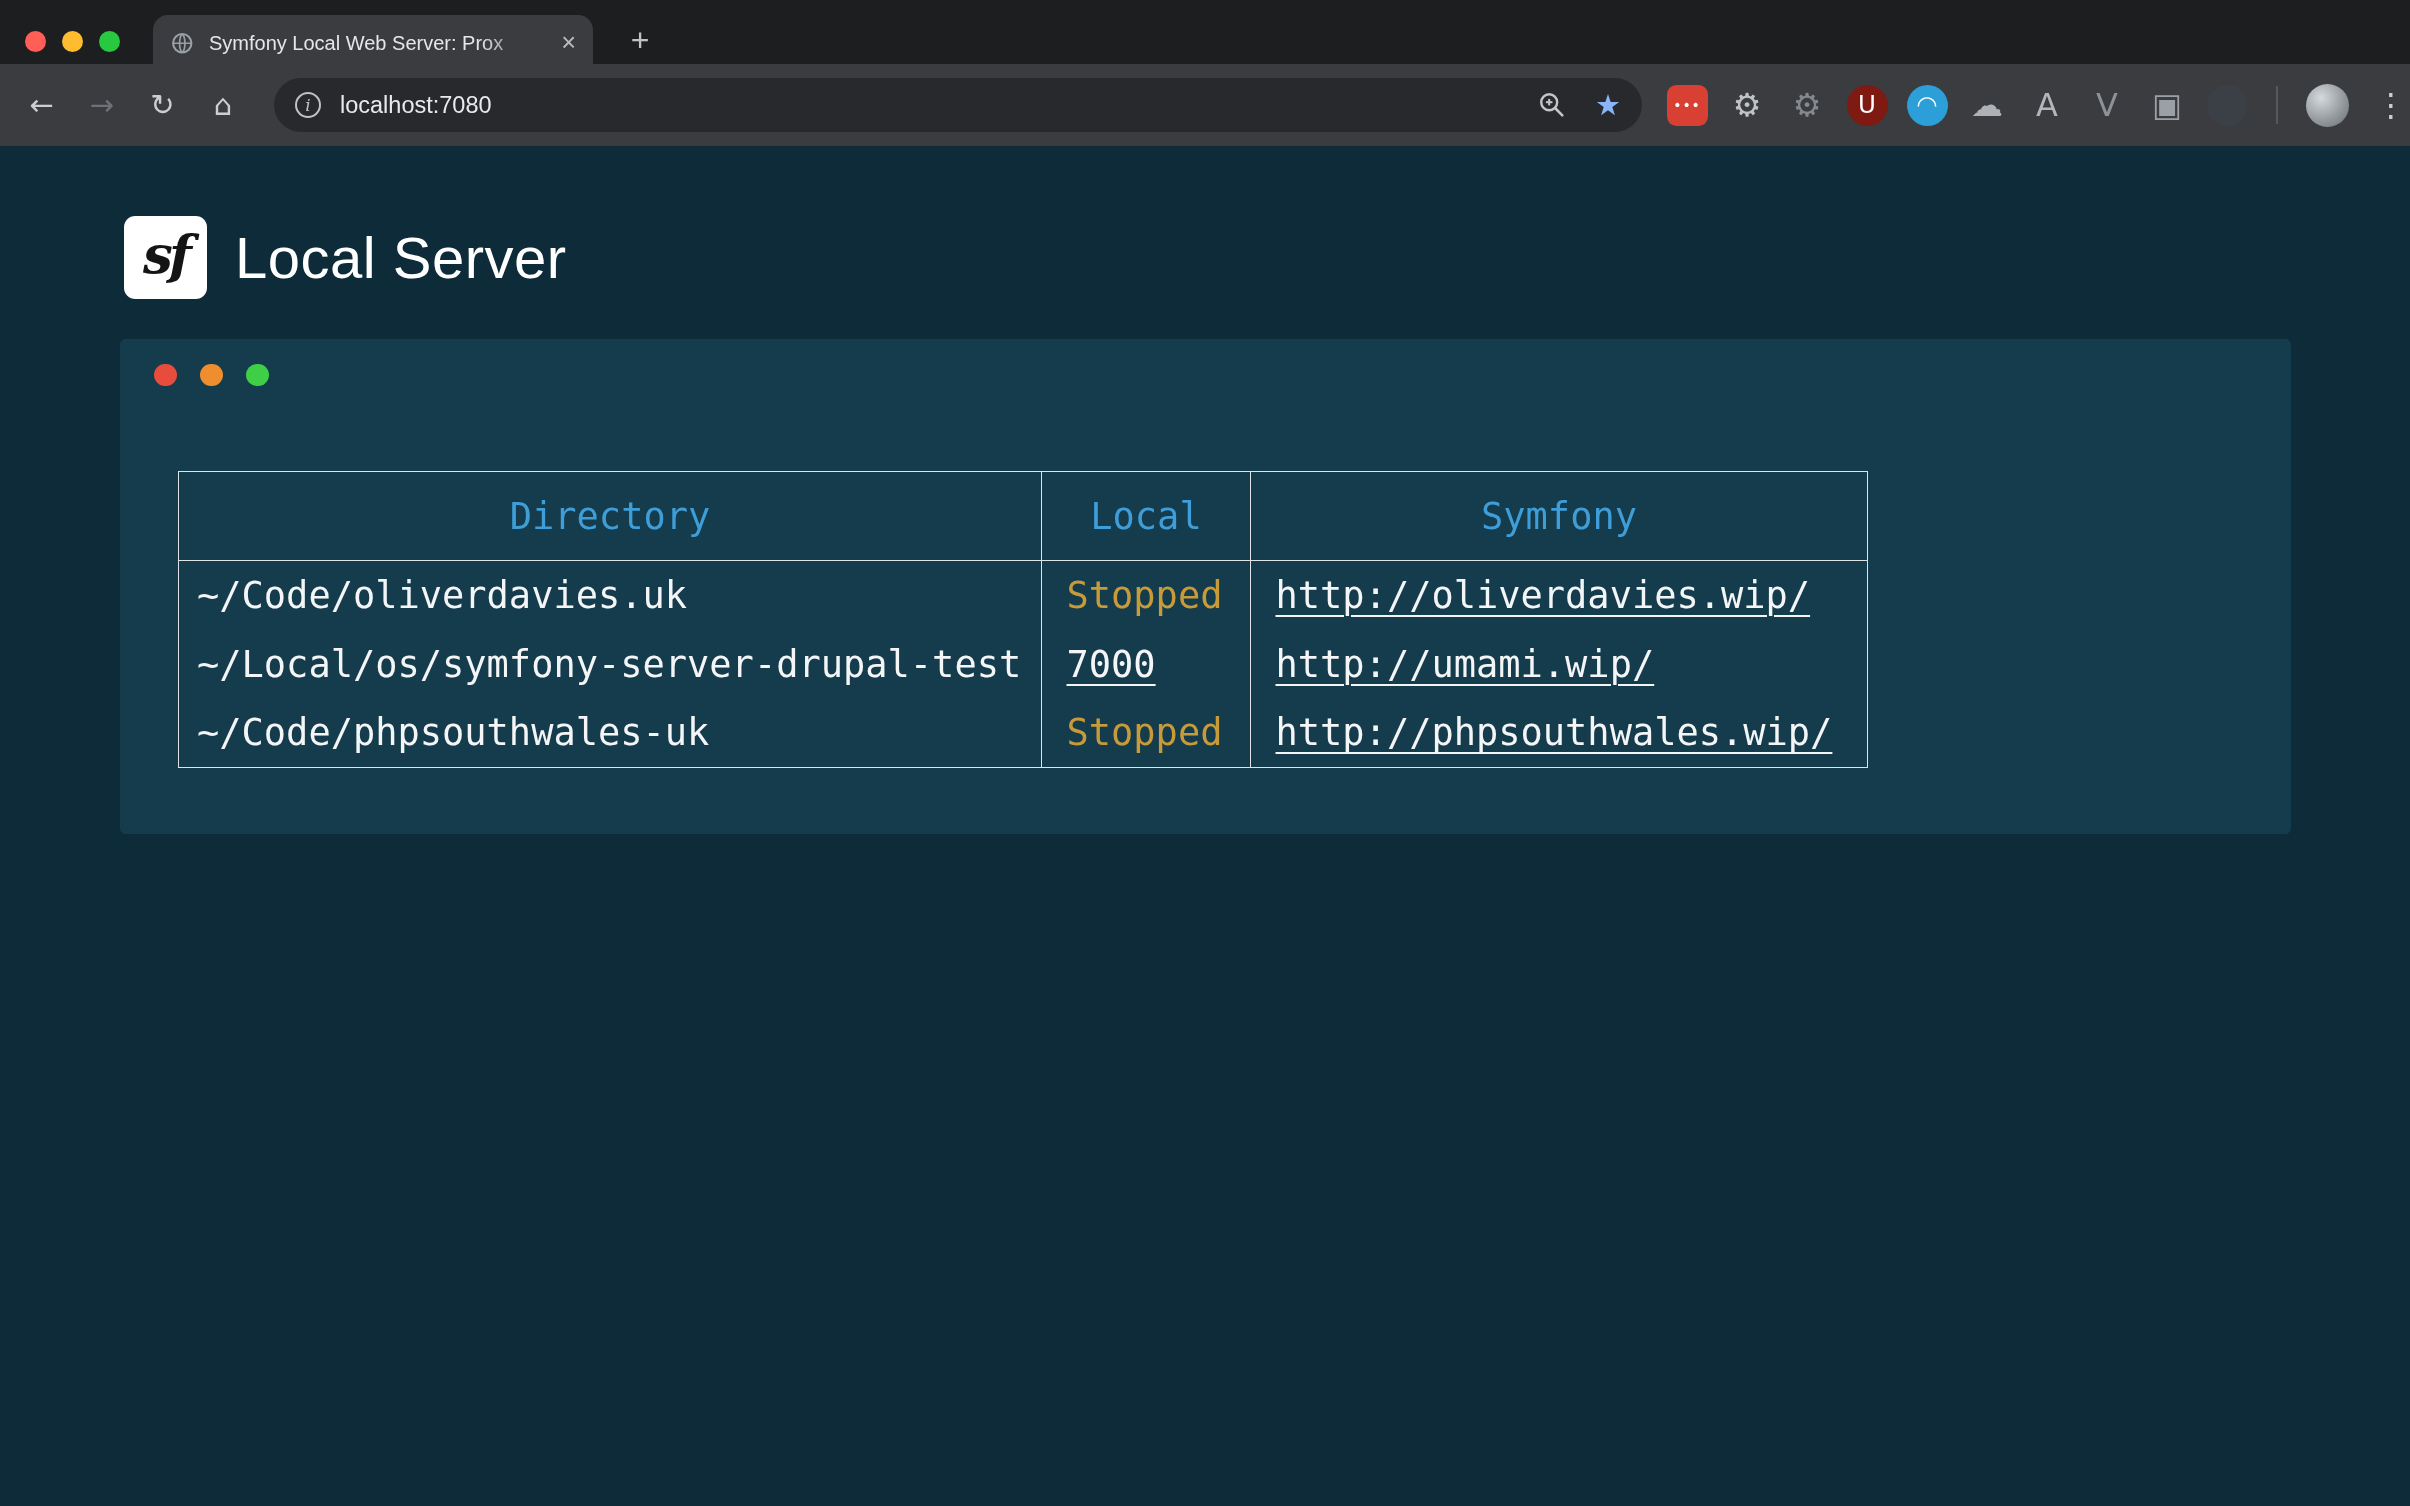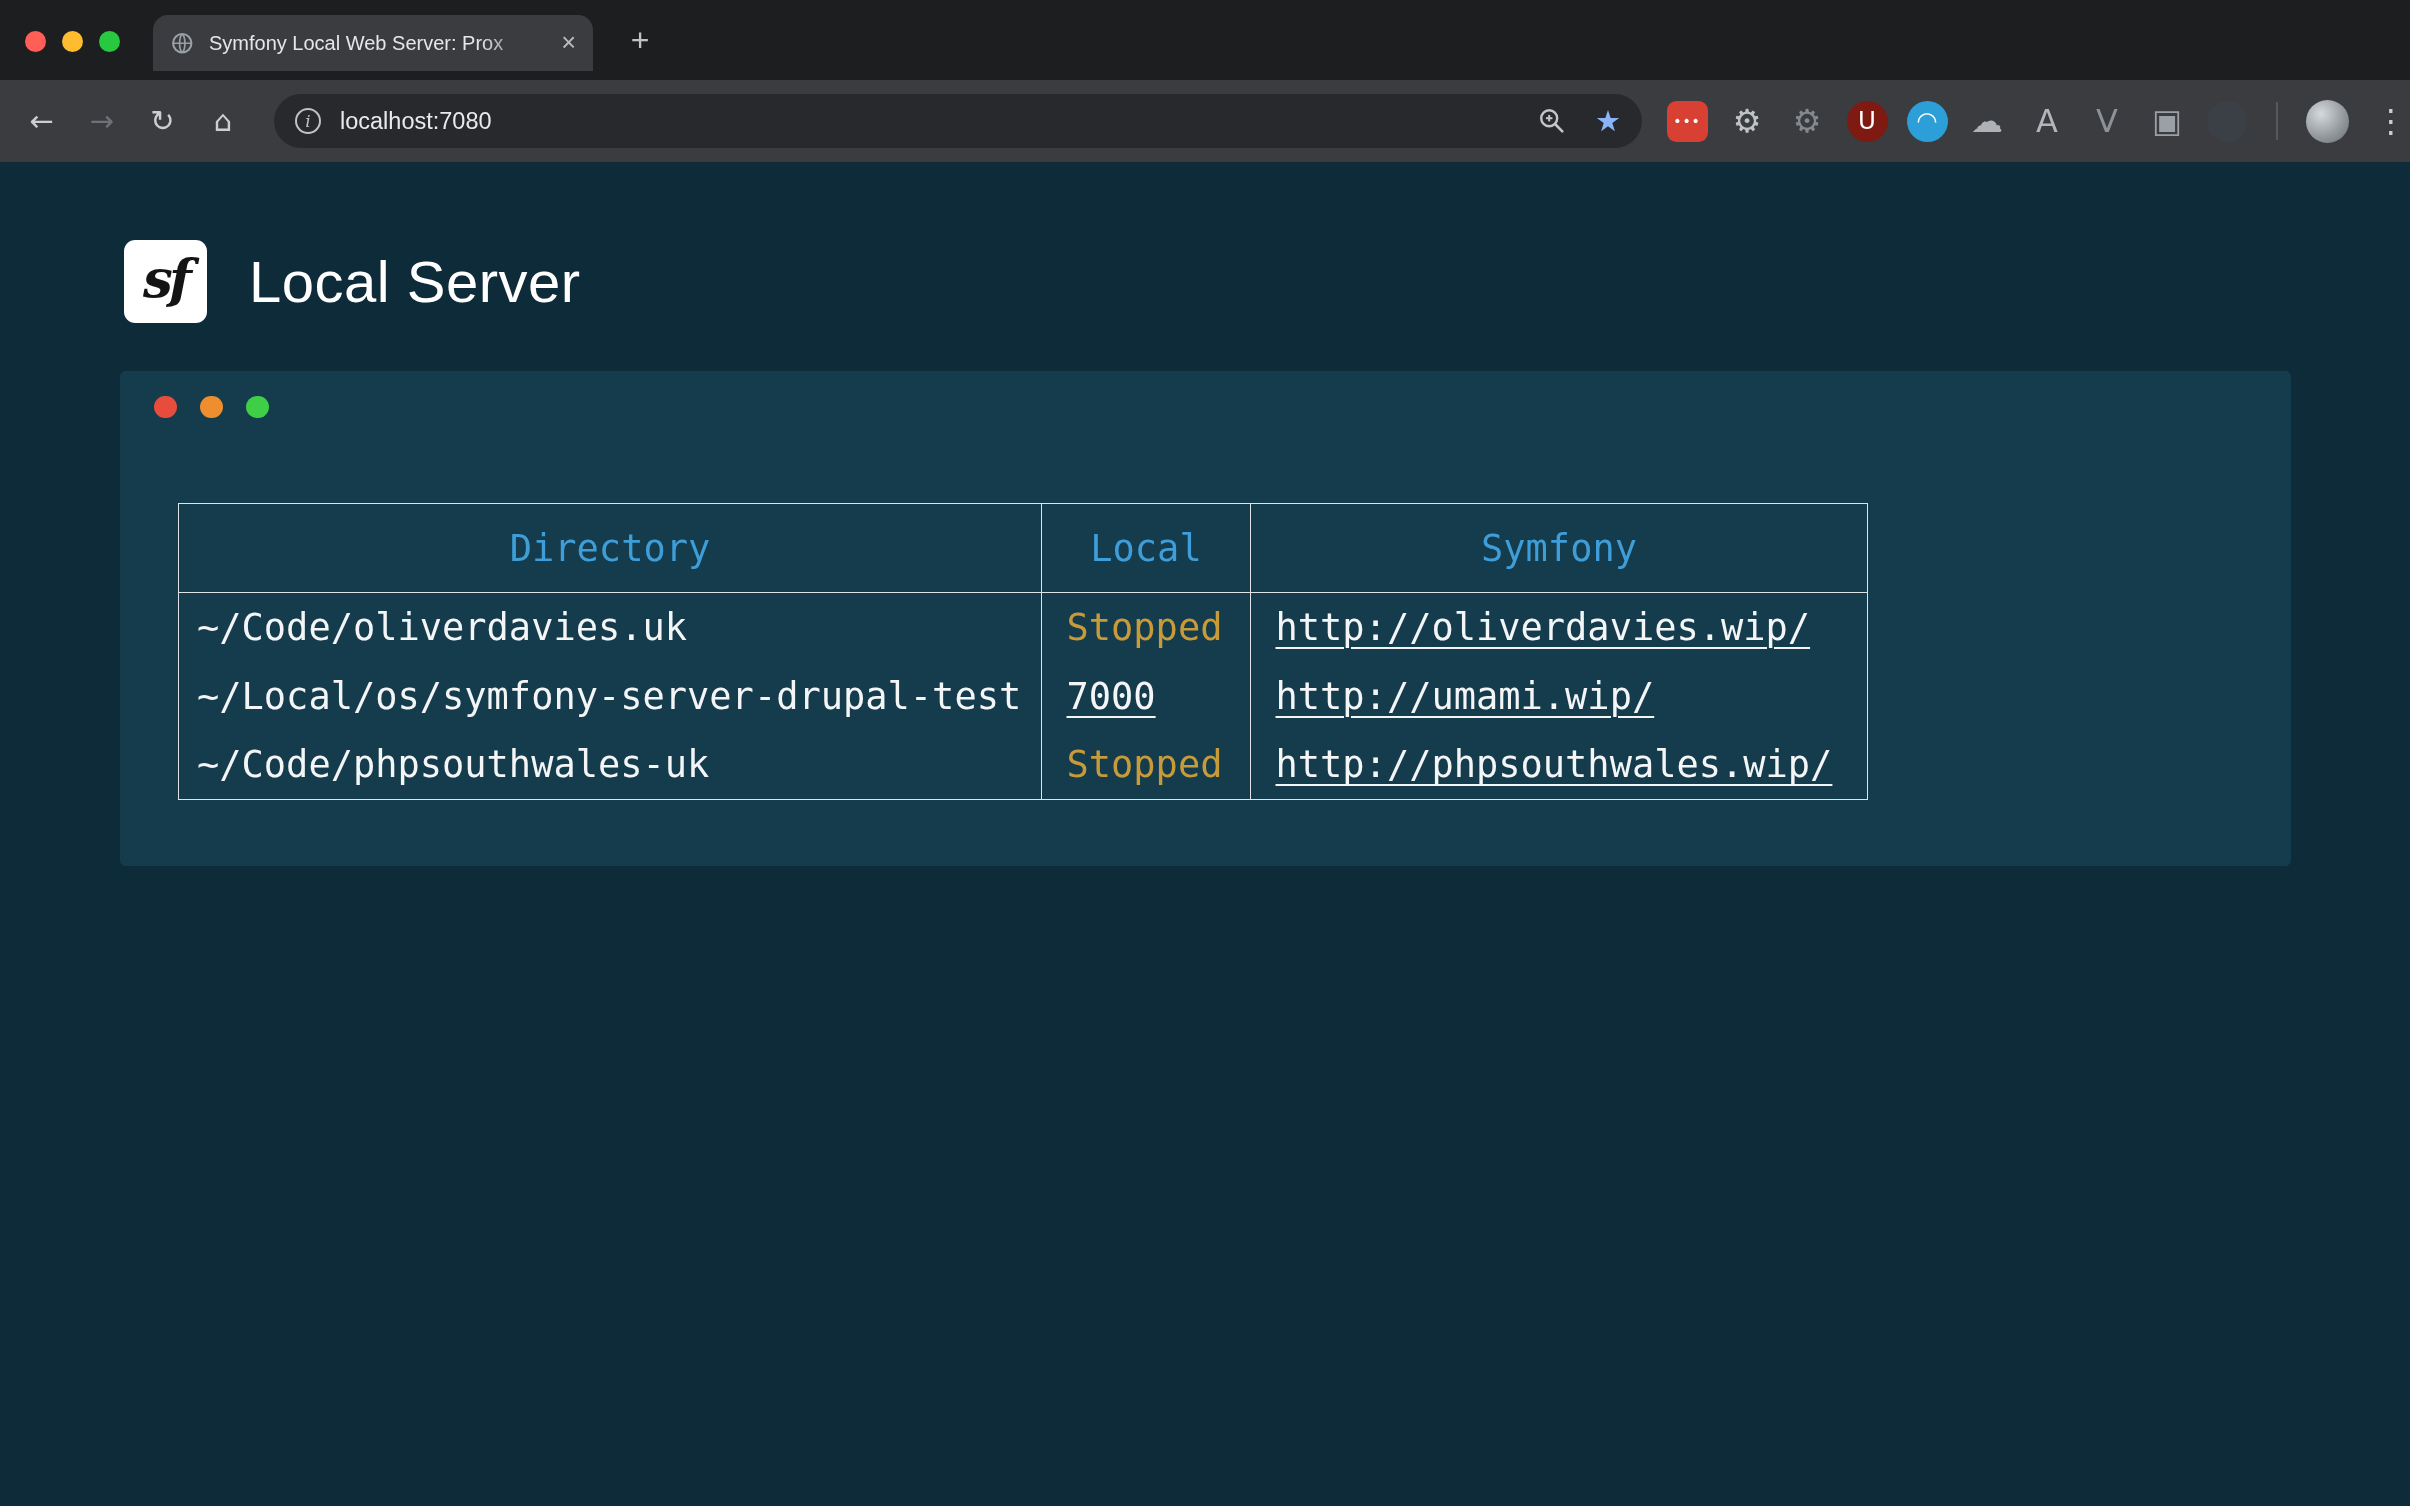--- a/index.html
+++ b/index.html
@@ -5,21 +5,21 @@
   * { box-sizing: border-box; }
   html, body { margin: 0; padding: 0; width: 2411px; height: 1507px; overflow: hidden; }
   body {
     font-family: "Liberation Sans", sans-serif;
     background: var(--page-bg, #0e2b39);
   }
 
   
   .tabstrip {
     position: relative;
-    height: 80px;
+    height: 64px;
     background: #1d1e20;
   }
   .traffic-lights {
     position: absolute; left: 25.4px; top: 31px;
     display: flex; gap: 16px;
   }
   .tl { width: 21px; height: 21px; border-radius: 50%; display: inline-block; }
 
   .tab {
     position: absolute; left: 153px; top: 15px;
@@ -95,21 +95,21 @@
   .page { height: 1353px; }
   .brand { display: flex; align-items: center; gap: 26px; padding: 70px 0 0 124px; }
   .sf-logo {
     width: 83px; height: 83px; background: #ffffff; border-radius: 11.3px; flex: none;
     display: flex; align-items: center; justify-content: center;
   }
   .sf-logo i {
     font-family: "DejaVu Serif", serif; font-style: italic; font-weight: bold;
     font-size: 53px; color: #141414; letter-spacing: -3.8px; padding-bottom: 7.5px;
   }
-  .page-title { margin: 16px; font-size: 58px; font-weight: 400; color: #ffffff; letter-spacing: 0.5px; }
+  .page-title { margin: 2px; font-size: 58px; font-weight: 400; color: #ffffff; letter-spacing: 0.5px; }
 
   .panel {
     width: 2171px; margin: 40px auto 0;
     background: var(--panel-bg, #153c4c);
     border-radius: 5.6px;
     padding: 24.5px 0 66px;
   }
   .panel-dots { display: flex; gap: 23.5px; padding-left: 34px; }
   .pdot { width: 22.6px; height: 22.6px; border-radius: 50%; }
 

